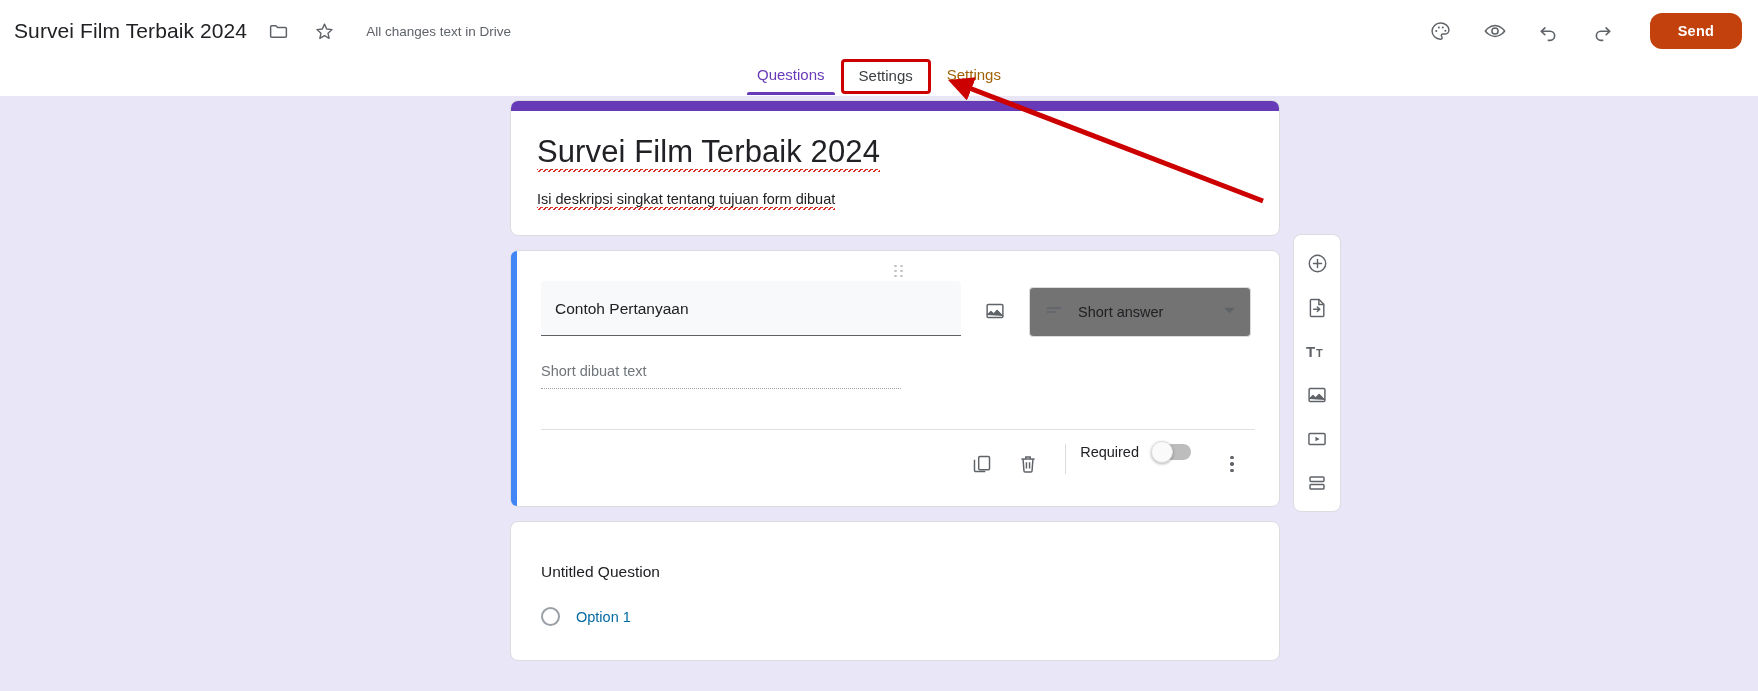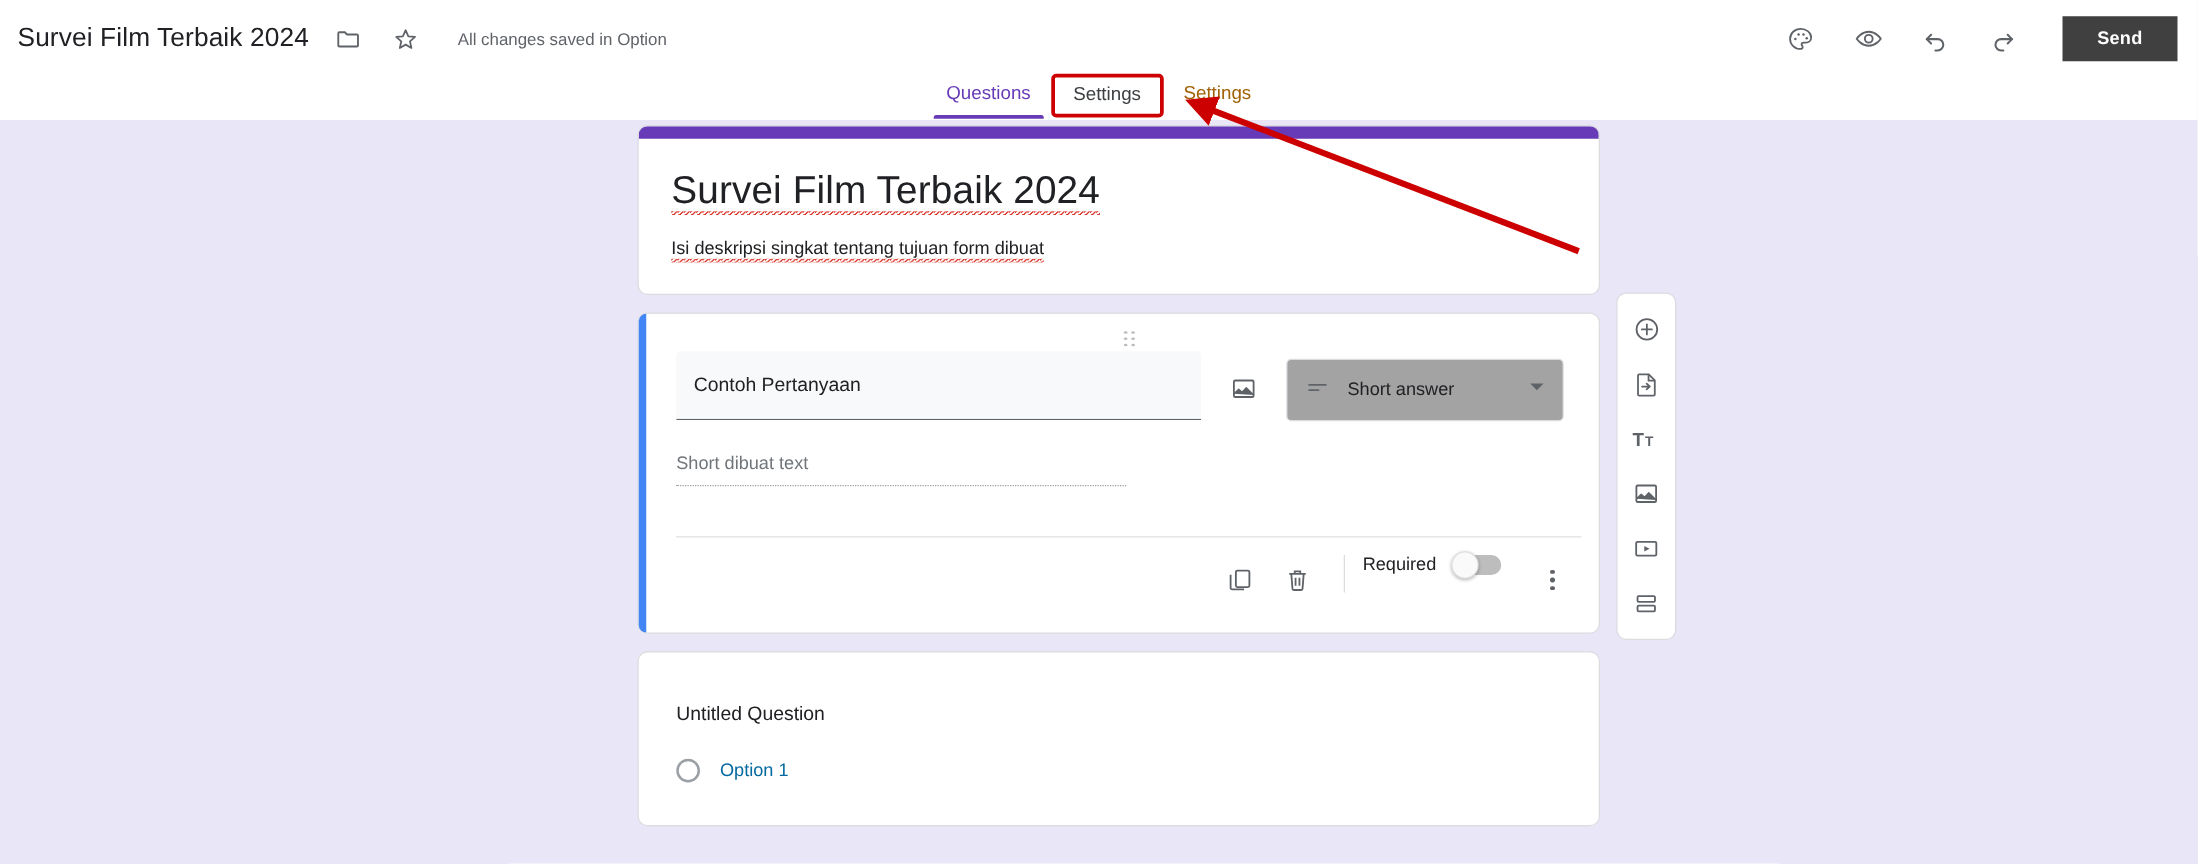--- a/index.html
+++ b/index.html
@@ -28,22 +28,22 @@
   .folder-ic { margin-left: 14px; }
   .star-ic { margin-left: 12px; }
   .saved-text {
     margin-left: 25px; font-size: 13.5px; color: #5f6368; white-space: nowrap;
   }
   .topbar-right {
     position: absolute; right: 16px; top: 0; height: 62px;
     display: flex; align-items: center; gap: 20px;
   }
   .send-btn {
-    background: #404040; color: #ffffff; font-size: 14.5px; font-weight: bold;
-    border: none; border-radius: 0; padding: 10px 28px; cursor: pointer;
+    background: #c2410c; color: #ffffff; font-size: 14.5px; font-weight: bold;
+    border: none; border-radius: 12px; padding: 10px 28px; cursor: pointer;
     letter-spacing: .2px; margin-left: 10px;
   }
 
   
   .tabbar {
     position: absolute; top: 56px; left: 0; width: 1758px; height: 40px;
     display: flex; align-items: center; justify-content: center; gap: 0px;
     background: #ffffff;
   }
   .tab {
@@ -93,21 +93,21 @@
   }
 
   
   .q-card {
     margin-bottom: 14px; padding: 0 0 0 0; overflow: visible;
   }
   .q-accent {
     position: absolute; left: 0; top: 0; bottom: 0; width: 6px;
     background: #4285f4; border-radius: 8px 0 0 8px;
   }
-  .q-inner { padding: 14px 14px 12px 30px; }
+  .q-inner { padding: 14px 24px 12px 30px; }
   .drag-dots {
     display: flex; justify-content: center; gap: 3px; height: 12px; margin-bottom: 4px;
     cursor: grab;
   }
   .drag-dots i {
     width: 3px; height: 3px; background: #bdbdbd; border-radius: 50%; display: block;
   }
   .drag-col { display: flex; flex-direction: column; gap: 3px; }
 
   .q-row { display: flex; align-items: flex-start; gap: 14px; }
@@ -118,21 +118,21 @@
     font-family: "Liberation Sans", sans-serif; border-radius: 4px 4px 0 0;
     outline: none;
   }
   .img-btn {
     width: 40px; height: 40px; display: flex; align-items: center; justify-content: center;
     color: #5f6368; cursor: pointer; margin-top: 10px; flex: none;
   }
   .type-select {
     margin-top: 6px; width: 222px; height: 50px; border: 1px solid #dadce0;
     border-radius: 4px; display: flex; align-items: center; gap: 14px;
-    padding: 0 14px; cursor: pointer; background: #a3a3a3; flex: none;
+    padding: 0 14px; cursor: pointer; background: #737373; flex: none;
   }
   .type-label { font-size: 14.5px; color: #202124; flex: 1; }
 
   .answer-placeholder {
     margin-top: 26px; width: 360px; font-size: 14.5px; color: #70757a;
     padding-bottom: 9px;
     border-bottom: 1px dotted #9aa0a6;
   }
 
   .q-divider {
@@ -197,21 +197,21 @@
         <path d="M3 6.5a1 1 0 0 1 1-1h5l2 2h9a1 1 0 0 1 1 1v9a1 1 0 0 1-1 1H4a1 1 0 0 1-1-1z"></path>
       </svg>
     </div>
 
     <div class="hdr-icon star-ic">
       <svg width="21" height="21" viewBox="0 0 24 24" fill="none" stroke="currentColor" stroke-width="1.6">
         <path d="M12 3.6l2.5 5.6 6.1.6-4.6 4.1 1.3 6-5.3-3.1-5.3 3.1 1.3-6L3.4 9.8l6.1-.6z" stroke-linejoin="round"></path>
       </svg>
     </div>
 
-    <div class="saved-text">All changes saved in Option</div>
+    <div class="saved-text">All changes text in Drive</div>
 
     <div class="topbar-right">
       <div class="hdr-icon">
         <svg width="23" height="23" viewBox="0 0 24 24" fill="none" stroke="currentColor" stroke-width="1.5">
           <path d="M12 3.2c-4.9 0-8.8 3.7-8.8 8.4 0 4.7 3.9 8.4 8.8 8.4 1 0 1.7-.7 1.7-1.6 0-.4-.2-.8-.5-1.1-.3-.3-.4-.6-.4-1 0-.9.7-1.6 1.7-1.6h1.9c2.5 0 4.4-1.9 4.4-4.3 0-3.9-3.9-7.2-8.8-7.2z"></path>
           <circle cx="7.6" cy="11.6" r="1.05" fill="currentColor" stroke="none"></circle>
           <circle cx="10.3" cy="7.9" r="1.05" fill="currentColor" stroke="none"></circle>
           <circle cx="14.4" cy="7.9" r="1.05" fill="currentColor" stroke="none"></circle>
           <circle cx="17.1" cy="11.1" r="1.05" fill="currentColor" stroke="none"></circle>
         </svg>

